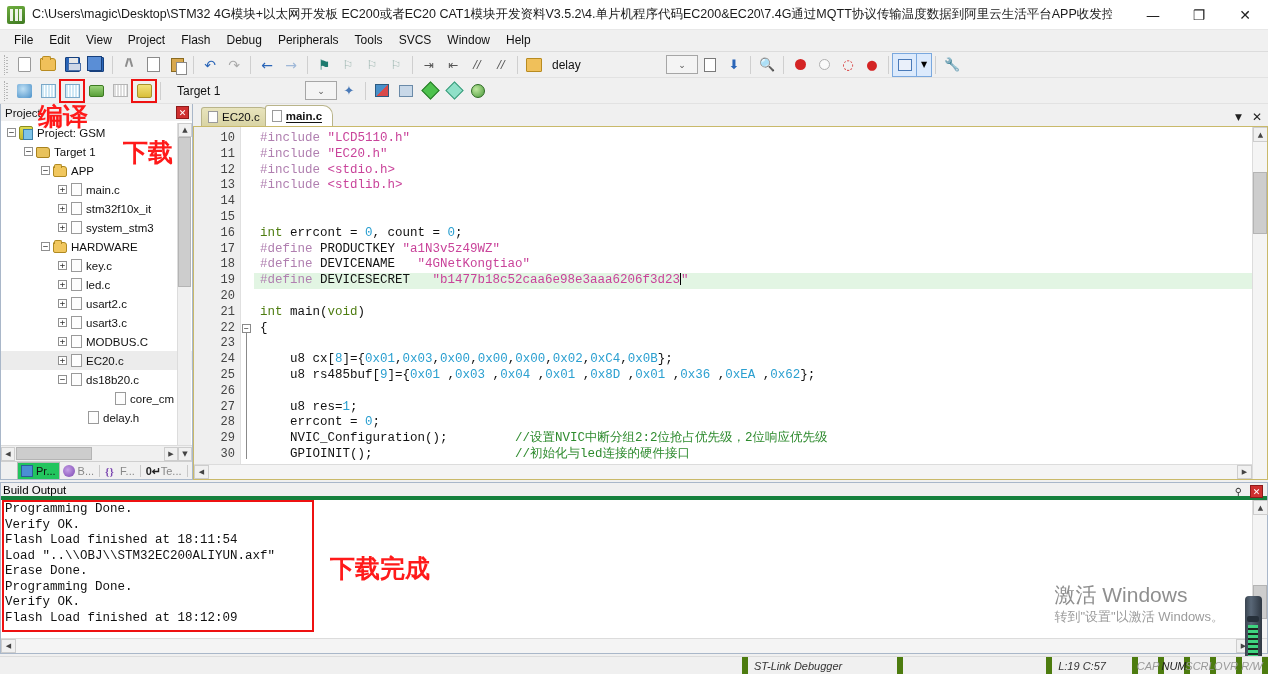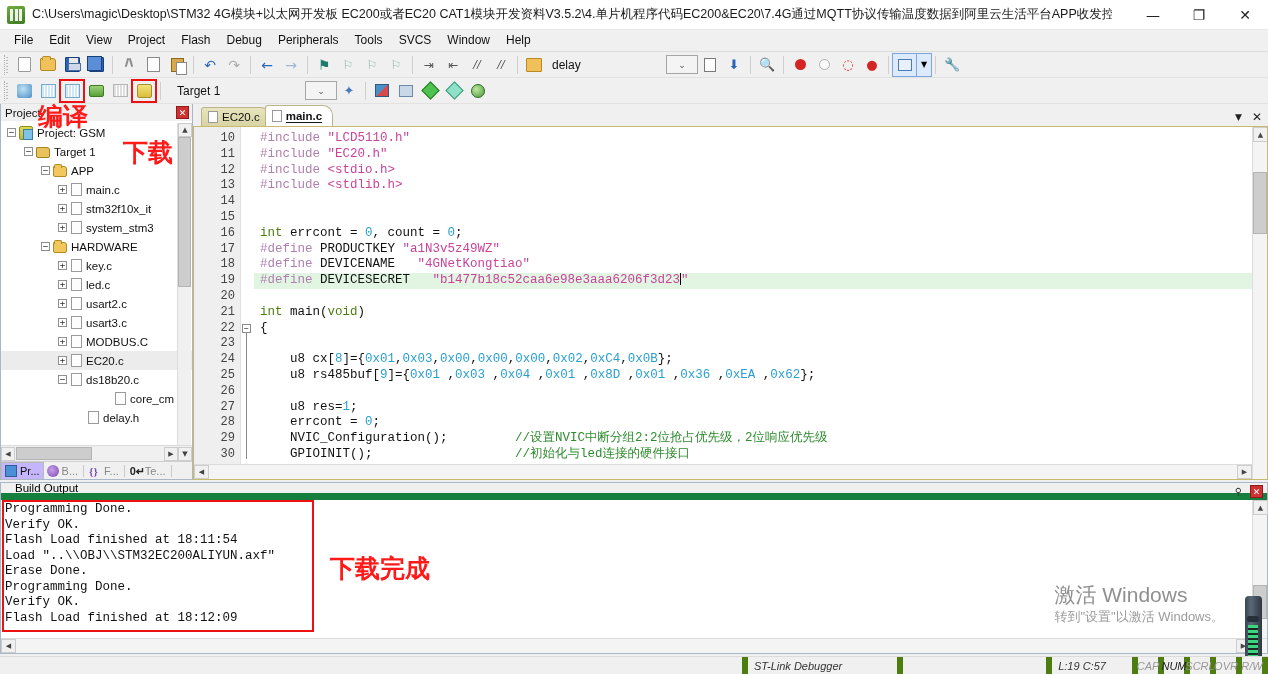--- a/index.html
+++ b/index.html
@@ -153,21 +153,21 @@
     height:16px; background:#f0f0f0; display:flex; align-items:center; flex:none;
     border-top:1px solid #dcdcdc;
   }
   .hthumb { height:13px; background:#cdcdcd; border:1px solid #b4b4b4; }
 
   .proj-tabs {
     height:18px; background:#f0f0f0; display:flex; align-items:center; flex:none;
     border-top:1px solid #cfcfcf; font-size:11px;
   }
   .ptab { display:flex; align-items:center; padding:0 3px; height:17px; color:#888; }
-  .ptab.active { color:#111; background:#c4b5fd; border:1px solid #b9b9b9; border-bottom:none; }
+  .ptab.active { color:#111; background:#22c55e; border:1px solid #b9b9b9; border-bottom:none;margin-left:16px; }
   .ptab .pti { width:12px; height:12px; margin-right:3px; flex:none; }
   .pti-pr { background:#4b8fd4; border:1px solid #2b5f96; }
   .pti-b  { background:radial-gradient(circle at 40% 40%, #c7a0e8, #7a45b0); border-radius:50%; }
   .pti-f  { color:#7a45b0; font-weight:bold; font-family:"Liberation Serif", serif; background:none; }
   .pti-t  { color:#222; font-weight:bold; background:none; }
   .ptsep { width:1px; height:12px; background:#c9c9c9; margin:0 2px; }
 
   
   .edit-pane { flex:1; display:flex; flex-direction:column; position:relative; background:#f0f0f0; }
   .tabbar {
@@ -228,22 +228,22 @@
     border-top:1px solid #dcdcdc; display:flex; align-items:center; justify-content:space-between;
   }
 
   
   .build {
     position:absolute; left:0; top:482px; right:0; height:172px;
     background:#fff; border:1px solid #a9b7c9; display:flex; flex-direction:column;
   }
   .build-head {
     height:17px; background:#f0f0f0; display:flex; align-items:center;
-    font-size:11.5px; padding-left:14px; position:relative; flex:none;
-    border-bottom:7px solid #15803d;
+    font-size:11.5px; padding-left:2px; position:relative; flex:none;
+    border-bottom:4px solid #15803d;
   }
   .build-pin { position:absolute; right:22px; top:2px; width:13px;height:13px;
     display:flex;align-items:center;justify-content:center;font-size:10px;color:#333;
     font-family:"DejaVu Sans", sans-serif;}
   .build-close { position:absolute; right:4px; top:2px; width:13px;height:13px;background:#cf3030;
     border:1px solid #8e1a1a;color:#fff;font-size:9px;display:flex;align-items:center;
     justify-content:center; font-family:"DejaVu Sans", sans-serif;}
   .build-body { flex:1; position:relative; overflow:hidden;
     font-family:"Liberation Mono", monospace; font-size:12.5px; color:#111; padding:2px 0 0 4px; }
   .bline { height:15.5px; line-height:15.5px; white-space:pre; }

